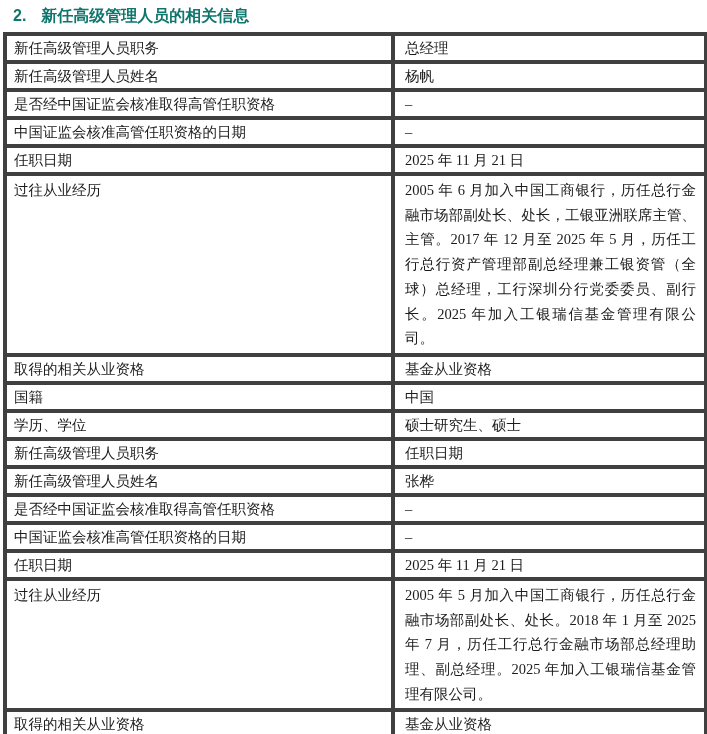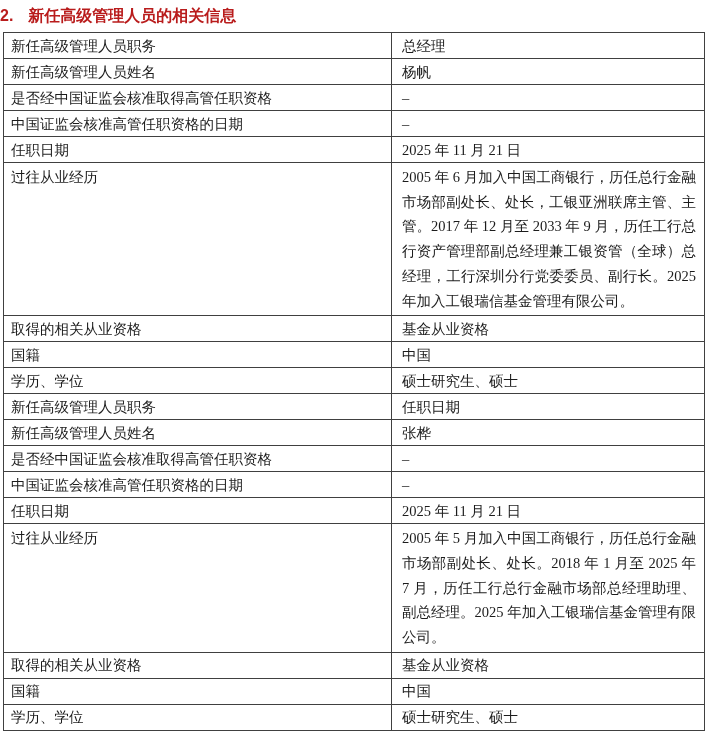--- a/index.html
+++ b/index.html
@@ -10,40 +10,40 @@
   .page {
     width: 707px;
     height: 734px;
     background: #ffffff;
     box-sizing: border-box;
     overflow: hidden;
     font-family: "Liberation Serif", "DejaVu Serif", serif;
     color: #1a1a1a;
   }
   .doc-title {
-    padding: 5px 0 0 0;
+    padding: 5px 0 0 13px;
     font-family: "Liberation Sans", "DejaVu Sans", sans-serif;
     font-weight: bold;
     font-size: 16px;
     line-height: 21px;
-    color: #b91c1c;
+    color: #0f766e;
     white-space: nowrap;
   }
   .doc-title .num {
     display: inline-block;
     margin-right: 15px;
   }
   table.info-table {
     margin: 6px 0 0 3px;
     width: 701px;
     border-collapse: collapse;
     table-layout: fixed;
   }
   table.info-table td {
-    border: 1px solid #404040;
+    border: 4px solid #404040;
     font-size: 14.5px;
     line-height: 19px;
     padding: 3px 8px 2px 7px;
     height: 26px;
     box-sizing: border-box;
     vertical-align: middle;
     color: #1c1c1c;
     overflow: hidden;
     font-family: Liberation Serif, serif;
   }
@@ -92,21 +92,21 @@
       <tr>
         <td class="label">中国证监会核准高管任职资格的日期</td>
         <td class="value">–</td>
       </tr>
       <tr>
         <td class="label">任职日期</td>
         <td class="value">2025 年 11 月 21 日</td>
       </tr>
       <tr class="long">
         <td class="label">过往从业经历</td>
-        <td class="value">2005 年 6 月加入中国工商银行，历任总行金融市场部副处长、处长，工银亚洲联席主管、主管。2017 年 12 月至 2033 年 9 月，历任工行总行资产管理部副总经理兼工银资管（全球）总经理，工行深圳分行党委委员、副行长。2025 年加入工银瑞信基金管理有限公司。</td>
+        <td class="value">2005 年 6 月加入中国工商银行，历任总行金融市场部副处长、处长，工银亚洲联席主管、主管。2017 年 12 月至 2025 年 5 月，历任工行总行资产管理部副总经理兼工银资管（全球）总经理，工行深圳分行党委委员、副行长。2025 年加入工银瑞信基金管理有限公司。</td>
       </tr>
       <tr>
         <td class="label">取得的相关从业资格</td>
         <td class="value">基金从业资格</td>
       </tr>
       <tr>
         <td class="label">国籍</td>
         <td class="value">中国</td>
       </tr>
       <tr>

